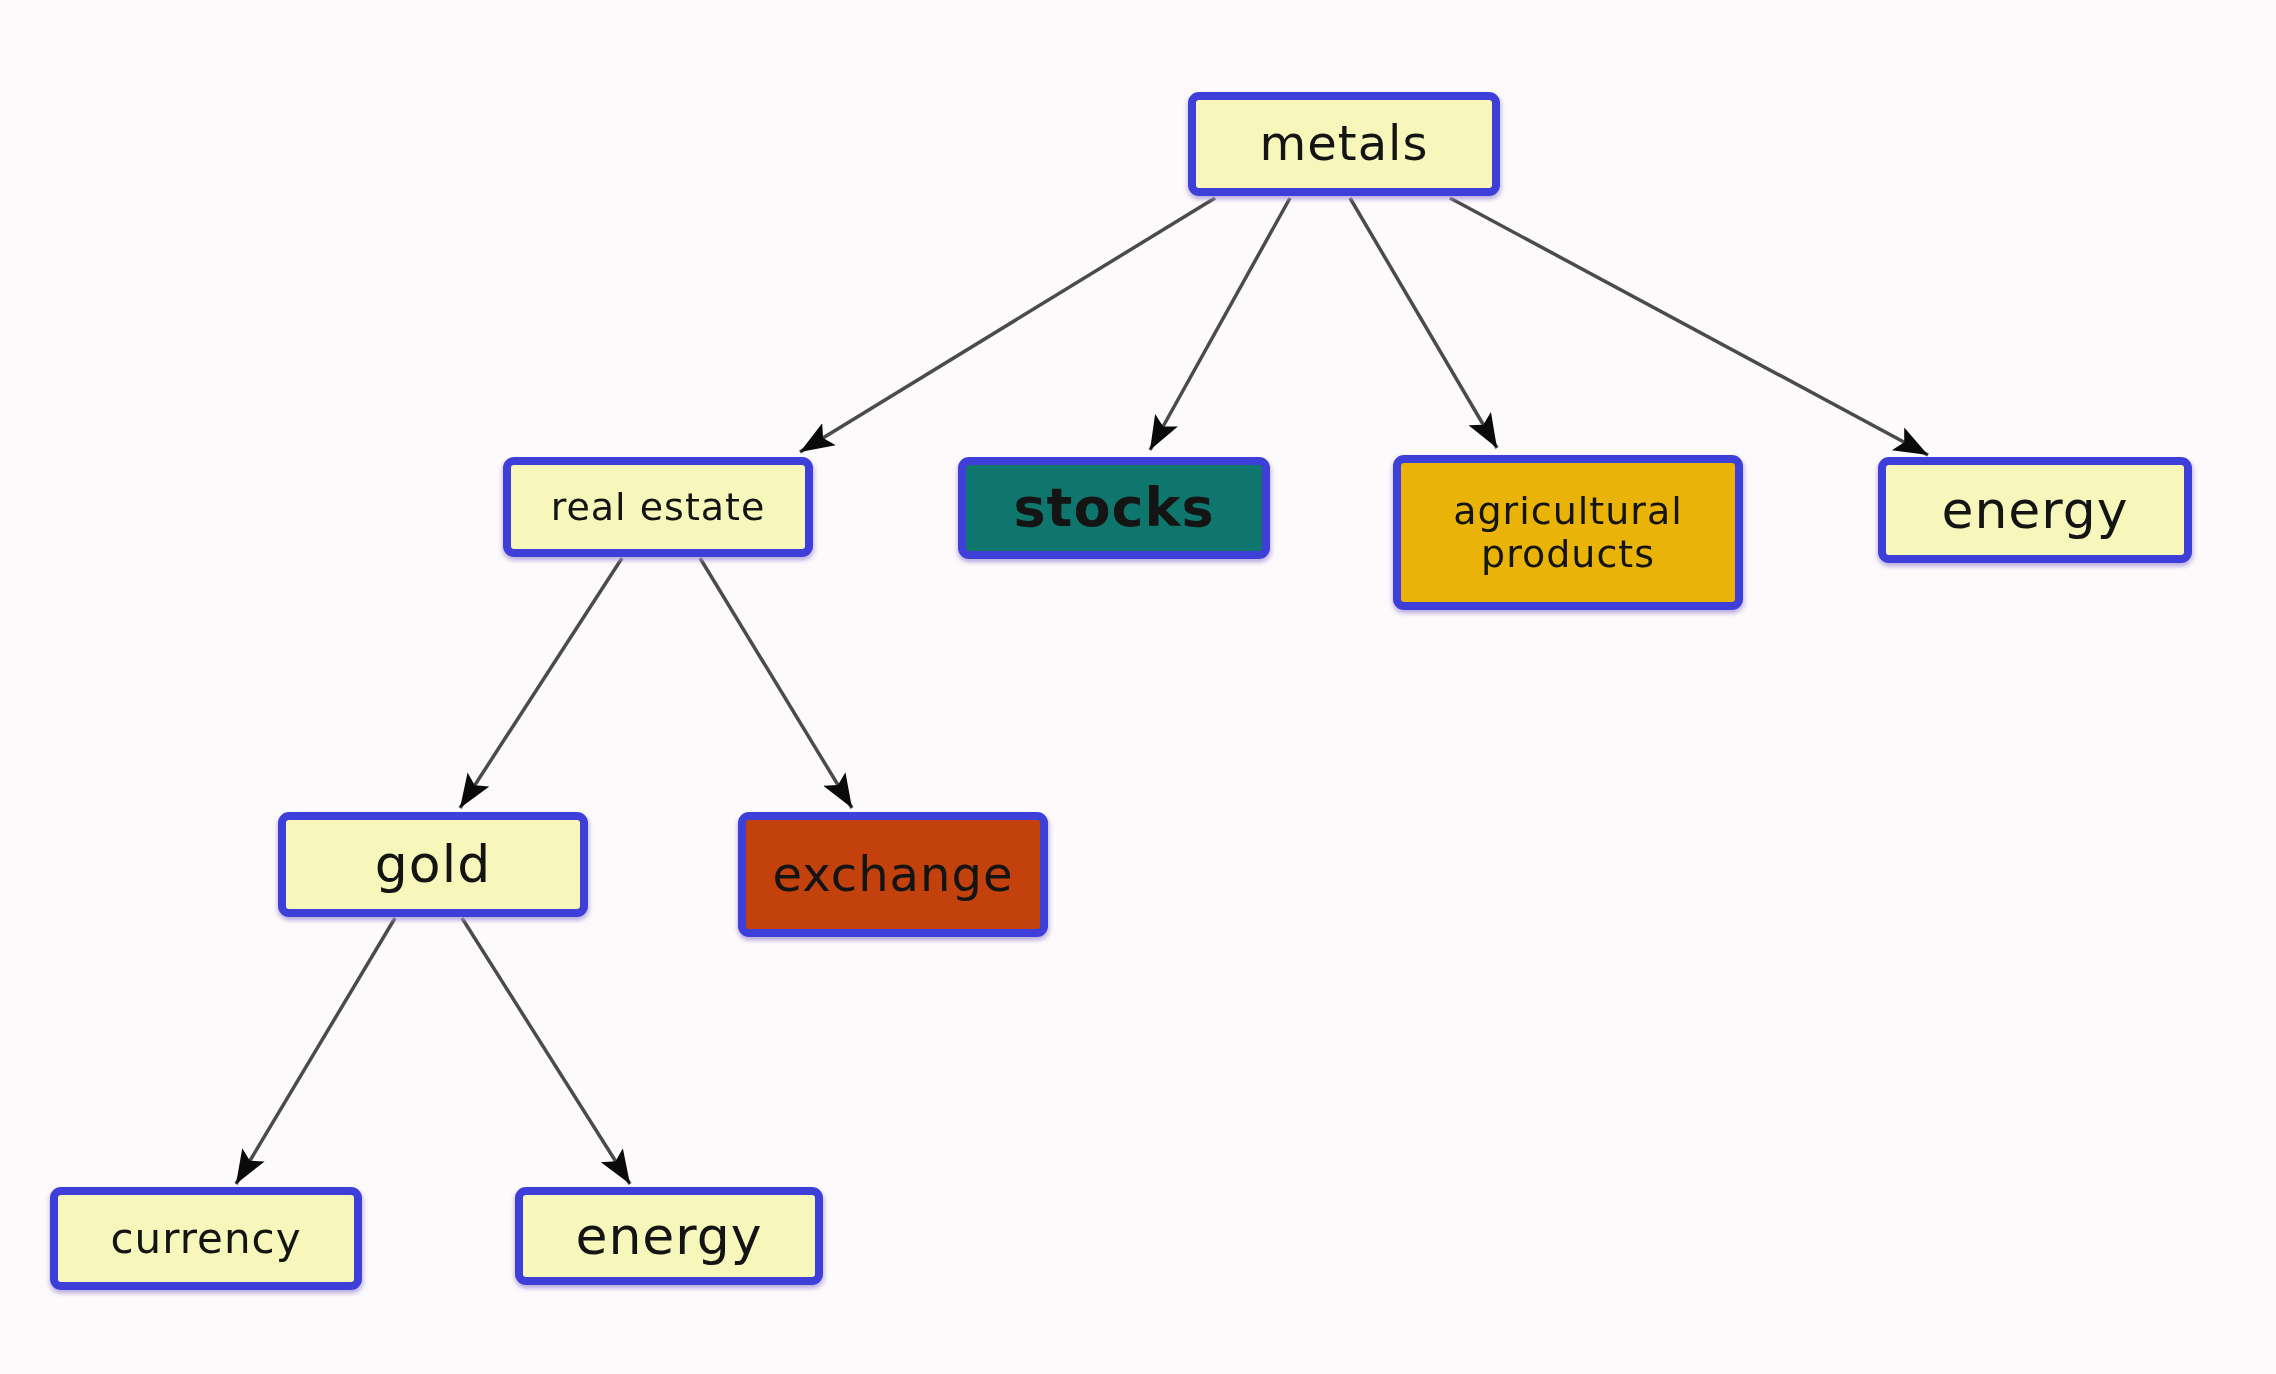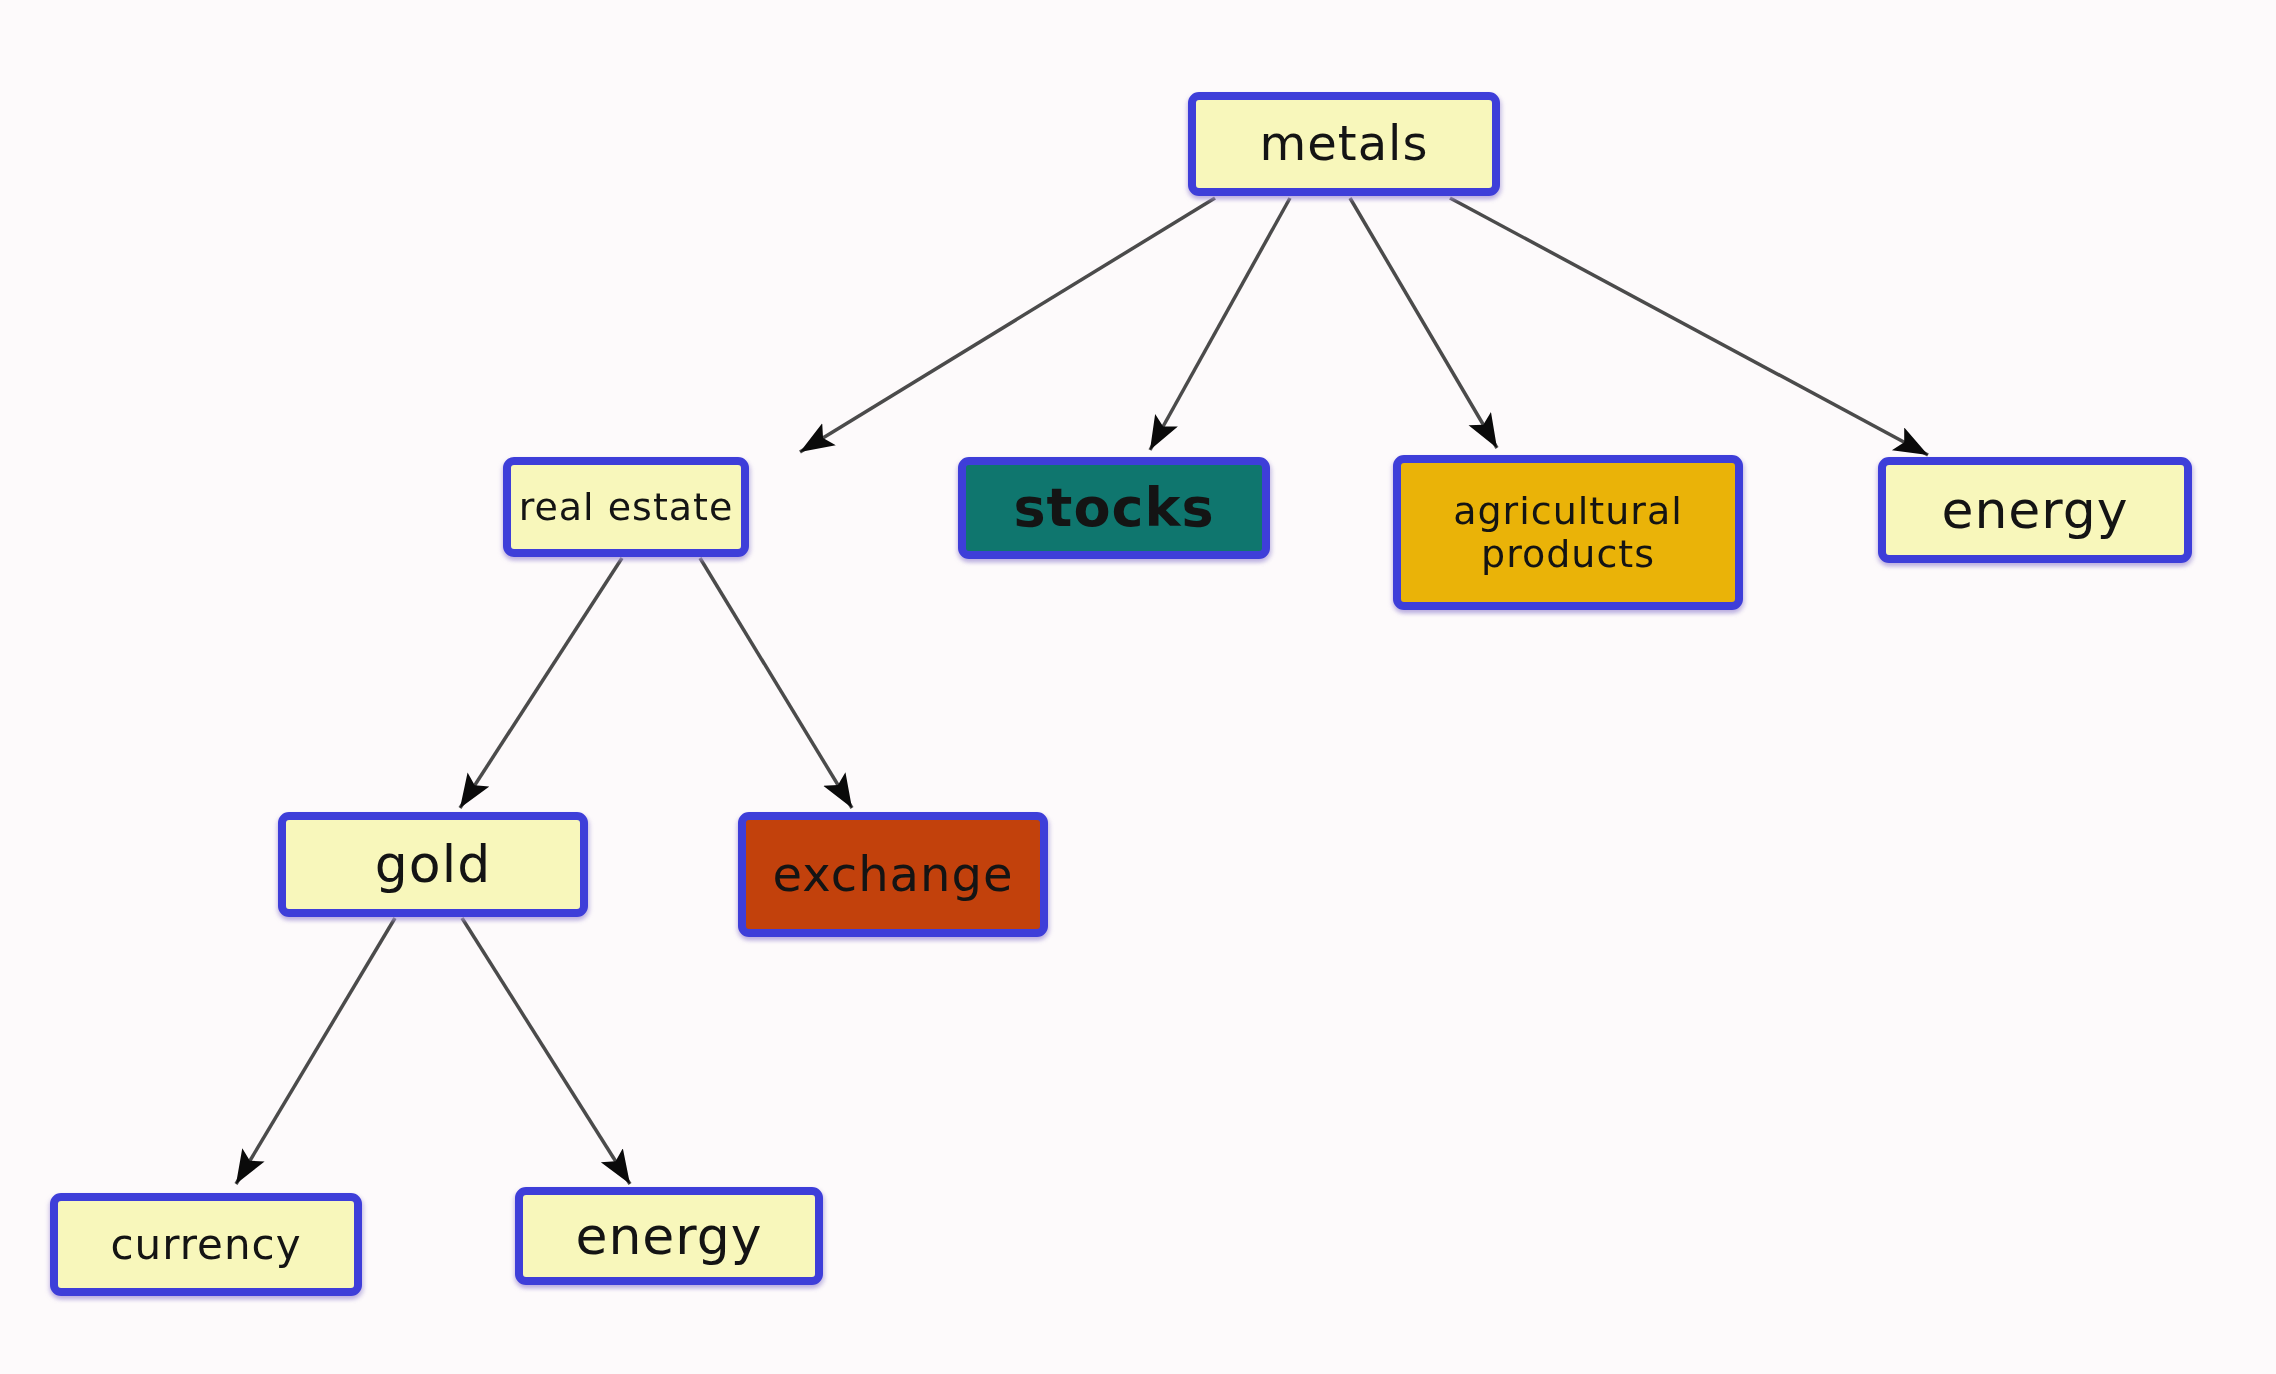--- a/index.html
+++ b/index.html
@@ -54,22 +54,22 @@
   <line x1="1215" y1="198" x2="800" y2="452" stroke="#4b4b4b" stroke-width="3.5" marker-end="url(#arrowhead)"></line>
       <line x1="1290" y1="198" x2="1150" y2="450" stroke="#4b4b4b" stroke-width="3.5" marker-end="url(#arrowhead)"></line>
       <line x1="1350" y1="198" x2="1497" y2="448" stroke="#4b4b4b" stroke-width="3.5" marker-end="url(#arrowhead)"></line>
       <line x1="1450" y1="198" x2="1928" y2="455" stroke="#4b4b4b" stroke-width="3.5" marker-end="url(#arrowhead)"></line>
       <line x1="622" y1="558" x2="460" y2="808" stroke="#4b4b4b" stroke-width="3.5" marker-end="url(#arrowhead)"></line>
       <line x1="700" y1="558" x2="852" y2="808" stroke="#4b4b4b" stroke-width="3.5" marker-end="url(#arrowhead)"></line>
       <line x1="395" y1="918" x2="236" y2="1184" stroke="#4b4b4b" stroke-width="3.5" marker-end="url(#arrowhead)"></line>
       <line x1="462" y1="918" x2="630" y2="1184" stroke="#4b4b4b" stroke-width="3.5" marker-end="url(#arrowhead)"></line>
     </svg>
 <div class="node" style="left: 1188px; top: 92px; width: 312px; height: 104px; font-size: 48px; background: rgb(248, 247, 187); border-color: rgb(62, 62, 217); color: rgb(20, 20, 20);">metals</div>
-    <div class="node" style="left: 503px; top: 457px; width: 246px; height: 100px; font-size: 38px; background: rgb(248, 247, 187); border-color: rgb(62, 62, 217); color: rgb(20, 20, 20);">real estate</div>
+    <div class="node" style="left: 503px; top: 457px; width: 310px; height: 100px; font-size: 38px; background: rgb(248, 247, 187); border-color: rgb(62, 62, 217); color: rgb(20, 20, 20);">real estate</div>
     <div class="node" style="left: 958px; top: 457px; width: 312px; height: 102px; font-size: 54px; background: #0f766e; border-color: rgb(62, 62, 217); color: rgb(20, 20, 20); font-weight: bold;">stocks</div>
     <div class="node" style="left: 1393px; top: 455px; width: 350px; height: 155px; font-size: 38px; background: #eab308; border-color: rgb(62, 62, 217); color: rgb(20, 20, 20);">agricultural
 products</div>
     <div class="node" style="left: 1878px; top: 457px; width: 314px; height: 106px; font-size: 52px; background: rgb(248, 247, 187); border-color: rgb(62, 62, 217); color: rgb(20, 20, 20);">energy</div>
     <div class="node" style="left: 278px; top: 812px; width: 310px; height: 105px; font-size: 52px; background: rgb(248, 247, 187); border-color: rgb(62, 62, 217); color: rgb(20, 20, 20);">gold</div>
     <div class="node" style="left: 738px; top: 812px; width: 310px; height: 125px; font-size: 48px; background: #c2410c; border-color: rgb(62, 62, 217); color: rgb(20, 20, 20);">exchange</div>
-    <div class="node" style="left: 50px; top: 1187px; width: 312px; height: 103px; font-size: 42px; background: rgb(248, 247, 187); border-color: rgb(62, 62, 217); color: rgb(20, 20, 20); margin-top: 6px;">currency</div>
+    <div class="node" style="left: 50px; top: 1187px; width: 312px; height: 103px; font-size: 42px; background: rgb(248, 247, 187); border-color: rgb(62, 62, 217); color: rgb(20, 20, 20);">currency</div>
     <div class="node" style="left: 515px; top: 1187px; width: 308px; height: 98px; font-size: 52px; background: rgb(248, 247, 187); border-color: rgb(62, 62, 217); color: rgb(20, 20, 20);">energy</div>
   </div>
 
 </body></html>

